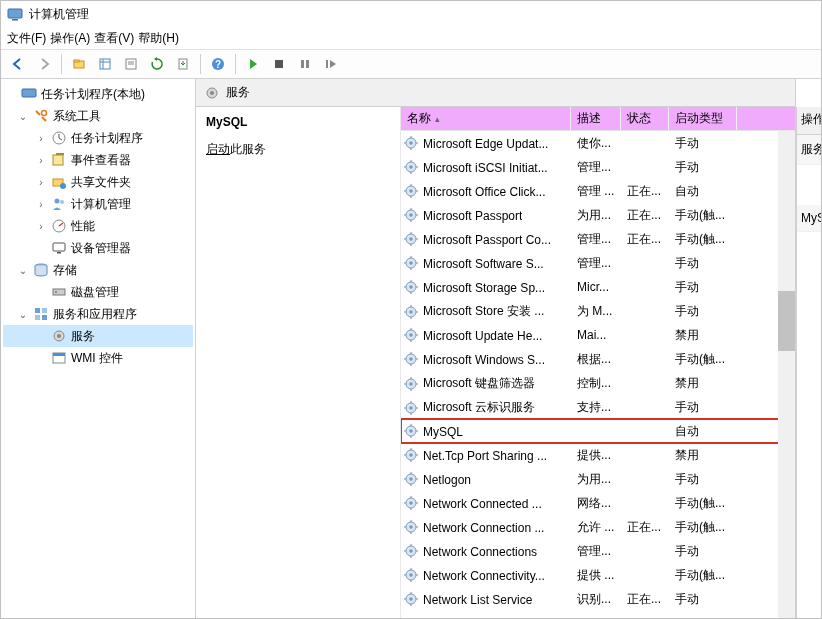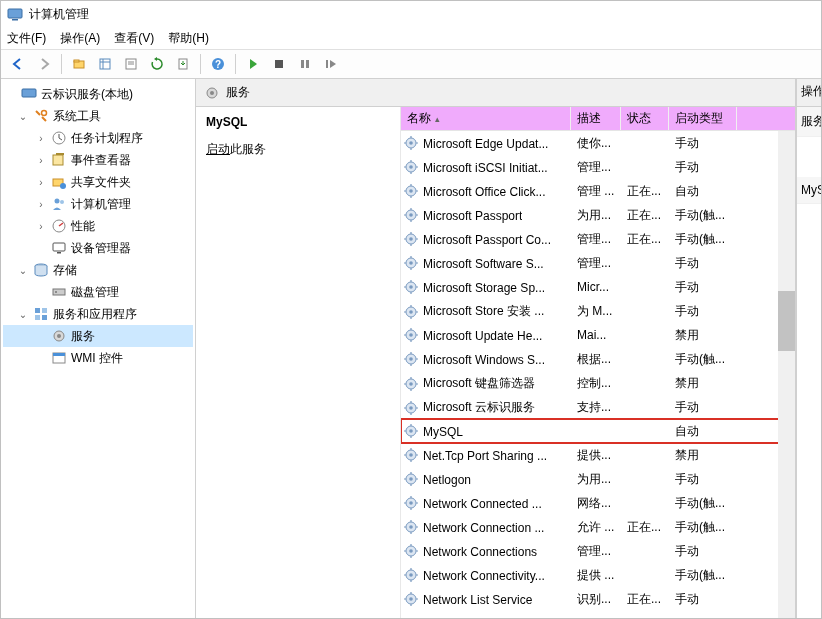--- a/index.html
+++ b/index.html
@@ -1,20 +1,20 @@
 <!DOCTYPE html>
 <html><head>
 <meta charset="utf-8">
 <style>
   * { box-sizing: border-box; margin: 0; padding: 0; }
   body { font-family: "Microsoft YaHei", "Segoe UI", sans-serif; font-size: 12px; background: #fff; color: #000; }
   .window { width: 822px; height: 619px; display: flex; flex-direction: column; border: 1px solid #c0c0c0; overflow: hidden; position: relative; }
   .titlebar { height: 26px; display: flex; align-items: center; padding: 0 6px; gap: 6px; background: #fff; }
   .title-icon { width: 16px; height: 16px; }
-  .menubar { height: 22px; display: flex; align-items: center; padding: 0 6px; gap: 14px; background: #fff; }
+  .menubar { height: 22px; display: flex; align-items: center; padding: 0 6px; gap: 4px; background: #fff; }
   .menu-item { cursor: default; }
   .toolbar { height: 30px; display: flex; align-items: center; padding: 0 6px; gap: 4px; border-top: 1px solid #e0e0e0; border-bottom: 1px solid #d0d0d0; background: #fdfdfd; }
   .toolbar .sep { width: 1px; height: 20px; background: #d0d0d0; margin: 0 2px; }
   .tb-btn { width: 22px; height: 22px; display: flex; align-items: center; justify-content: center; border: 1px solid transparent; border-radius: 2px; }
   .content { flex: 1; display: flex; overflow: hidden; }
   .tree { width: 195px; border-right: 1px solid #d0d0d0; padding: 4px 2px; overflow: hidden; background: #fff; }
   .tree-node { display: flex; align-items: center; gap: 4px; height: 22px; padding-left: 2px; cursor: default; }
   .tree-node .expand { width: 12px; text-align: center; color: #666; font-size: 10px; }
   .tree-node .t-icon { width: 16px; height: 16px; display: flex; align-items: center; justify-content: center; }
   .tree-node.selected-light { background: #cce8ff; }
@@ -35,21 +35,21 @@
   .col-desc { width: 50px; }
   .col-state { width: 48px; }
   .col-start { width: 68px; }
   .list-header .col { border-right: 1px solid #f0f0f0; height: 100%; display: flex; align-items: center; }
   .list-body { flex: 1; overflow: hidden; position: relative; }
   .row { height: 24px; display: flex; align-items: center; }
   .row .svc-icon { width: 16px; height: 16px; margin-right: 4px; margin-left: 2px; flex-shrink: 0; }
   .row .name-cell { width: 170px; display: flex; align-items: flex-end; overflow: hidden; white-space: nowrap; }
   .row .name-text { overflow: hidden; text-overflow: ellipsis; white-space: nowrap; }
   .row.highlighted { outline: 2px solid #d93025; outline-offset: -1px; background: #fff; }
-  .right-pane { width: 25px; border-left: 1px solid #d0d0d0; background: #fff; display: flex; flex-direction: column; }
+  .right-pane { width: 25px; border-left: 1px solid #d0d0d0; background: #fff; display: flex; flex-direction: column; margin-top: 28px; }
   .right-header { height: 28px; background: #f0f0f0; border-bottom: 1px solid #d0d0d0; padding: 4px 4px; overflow: hidden; white-space: nowrap; }
   .right-item { padding: 6px 4px; border-bottom: 1px solid #f0f0f0; background:#f6f6f6; overflow: hidden; white-space: nowrap; }
   .scrollbar { position: absolute; right: 0; top: 0; width: 17px; height: 100%; background: #f0f0f0; }
   .scroll-thumb { position: absolute; right: 0; width: 17px; background: #c2c2c2; }
   .sortarrow { color:#666; font-size:9px; margin-left:4px; }
 </style>
 </head>
 <body>
 
 <div class="window">
@@ -150,21 +150,21 @@
   <div class="content">
 
     <div class="tree">
       <div class="tree-node depth-0">
         <span class="expand"></span>
         <span class="t-icon">
             <svg width="16" height="16" viewBox="0 0 16 16">
               <rect x="1" y="3" width="14" height="8" rx="1" fill="#6aa0d8" stroke="#3a6ea5"></rect>
             </svg>
           </span>
-        <span>云标识服务(本地)</span>
+        <span>任务计划程序(本地)</span>
       </div>
       <div class="tree-node depth-1">
         <span class="expand">⌄</span>
         <span class="t-icon">
             <svg width="16" height="16" viewBox="0 0 16 16">
               <path d="M3 3 L7 7 M13 13 L9 9" stroke="#e08020" stroke-width="2"></path>
               <circle cx="11" cy="5" r="2.5" fill="none" stroke="#e08020" stroke-width="1.5"></circle>
             </svg>
           </span>
         <span>系统工具</span>

